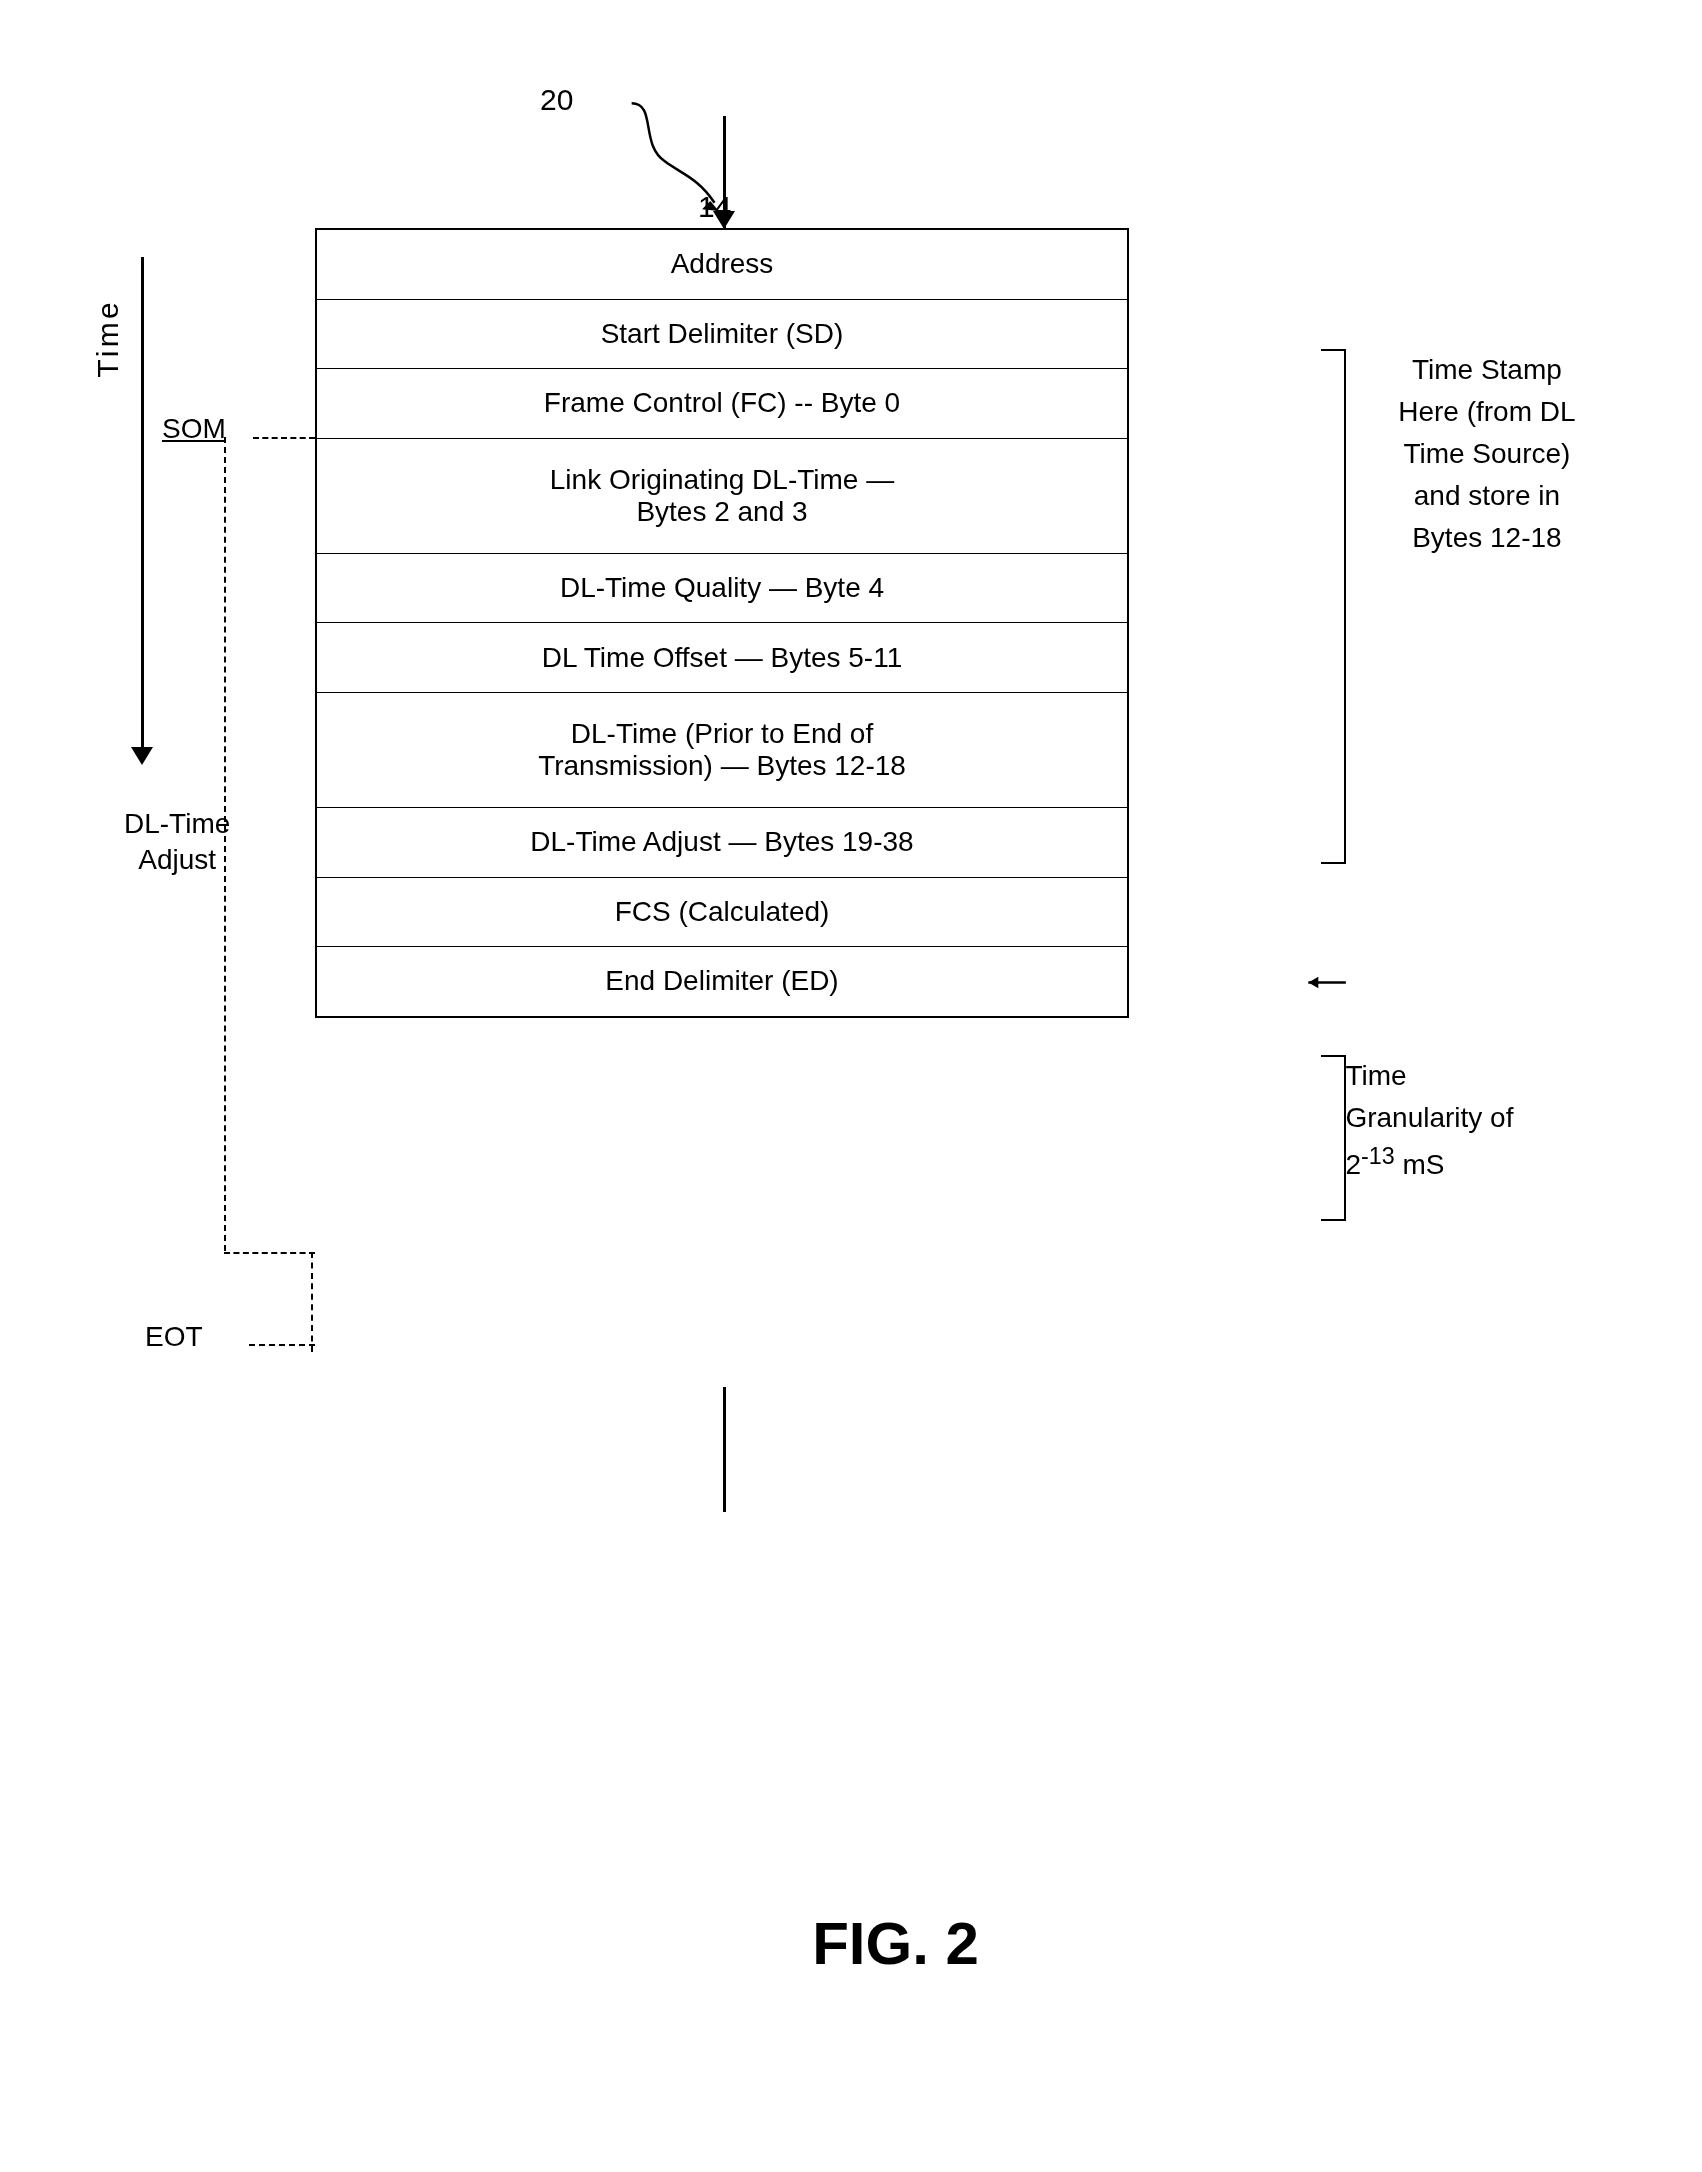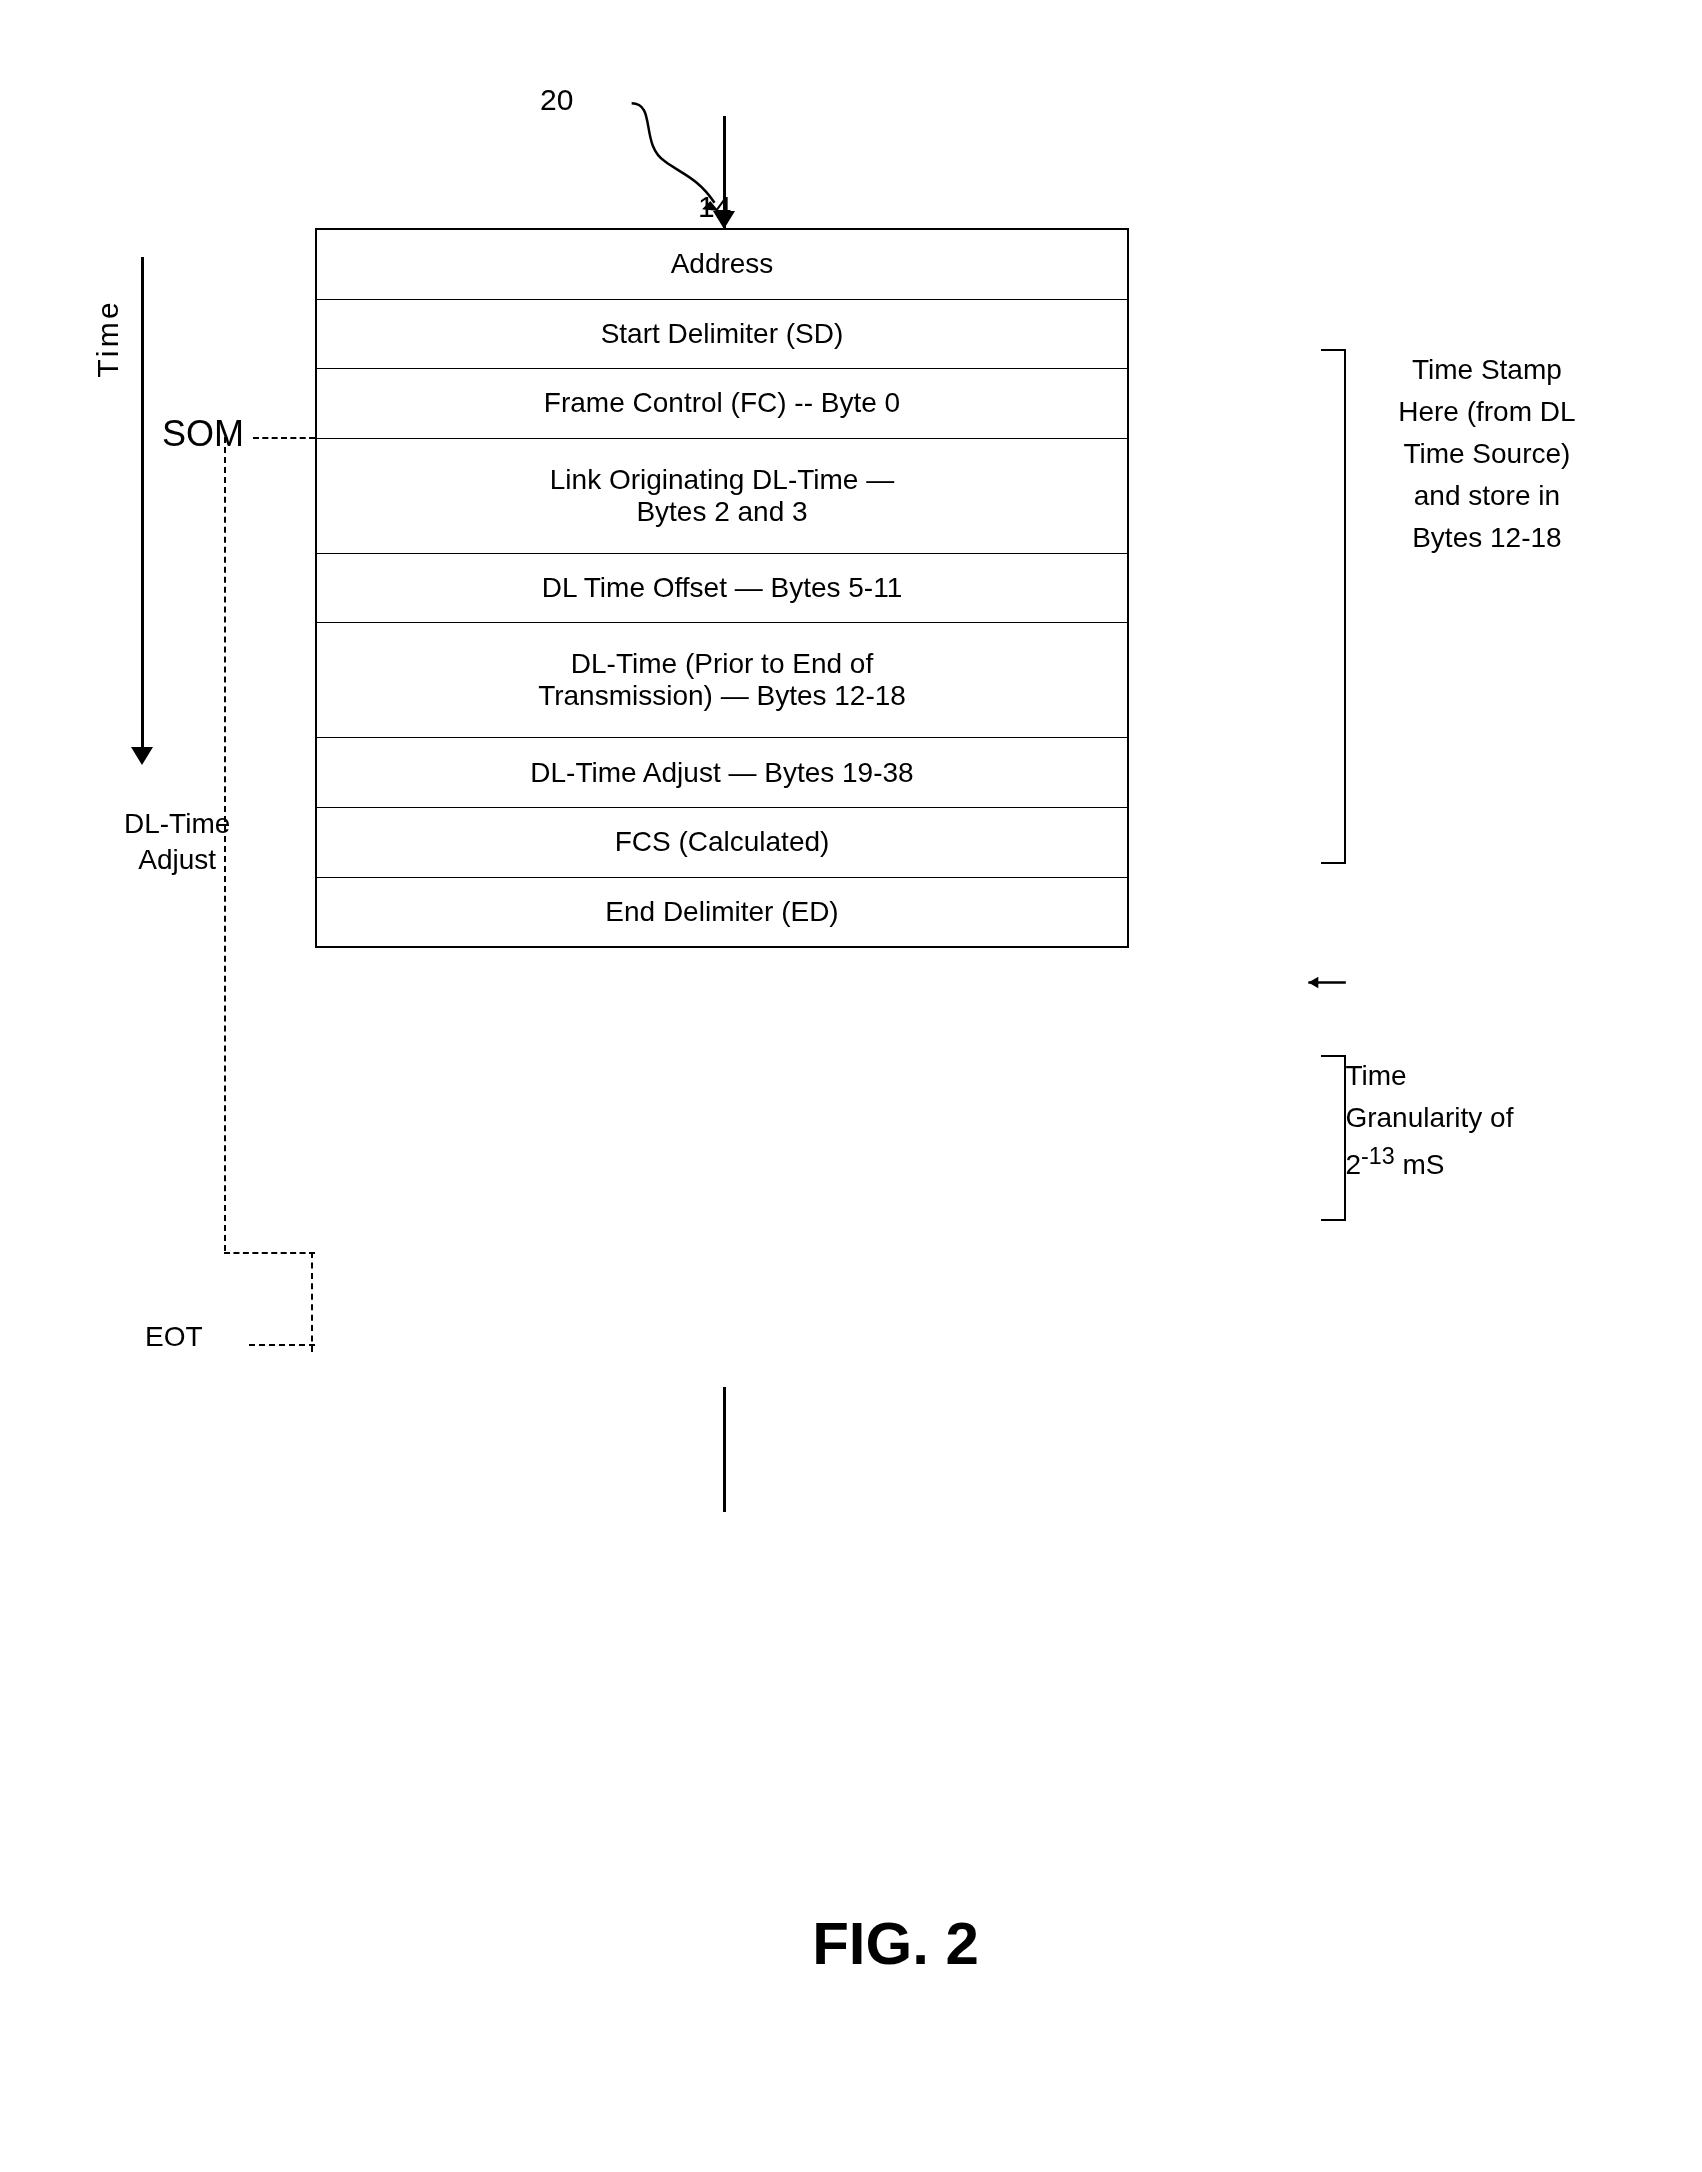--- a/index.html
+++ b/index.html
@@ -94,21 +94,22 @@
       border-left: 11.6px solid transparent;
       border-right: 11.6px solid transparent;
       border-top: 18.3px solid #000;
     }
 
     
     .som-label {
       position: absolute;
       top: 347px;
       left: 96px;
-      font-size: 36px;
+      font-size: 28px;
+      text-decoration: underline;
     }
 
     
     .som-line {
       position: absolute;
       top: 371px;
       left: 187px;
       width: 62px;
       border-top: 2.5px dashed #000;
     }
@@ -298,20 +299,21 @@
 
   <div class="eot-label">EOT</div>
   <div class="eot-line"></div>
   <div class="eot-vline"></div>
 
   <div class="frame-box">
     <div class="frame-row">Address</div>
     <div class="frame-row">Start Delimiter (SD)</div>
     <div class="frame-row">Frame Control (FC) -- Byte 0</div>
     <div class="frame-row tall">Link Originating DL-Time —<br>Bytes 2 and 3</div>
+    <div class="frame-row">DL-Time Quality — Byte 4</div>
     <div class="frame-row">DL Time Offset — Bytes 5-11</div>
     <div class="frame-row tall">DL-Time (Prior to End of<br>Transmission) — Bytes 12-18</div>
     <div class="frame-row">DL-Time Adjust — Bytes 19-38</div>
     <div class="frame-row">FCS (Calculated)</div>
     <div class="frame-row">End Delimiter (ED)</div>
   </div>
 
   <div class="right-bracket-top"></div>
 
   <svg style="position:absolute; top:904px; right:295px;" width="50" height="25" viewBox="0 0 60 30">

